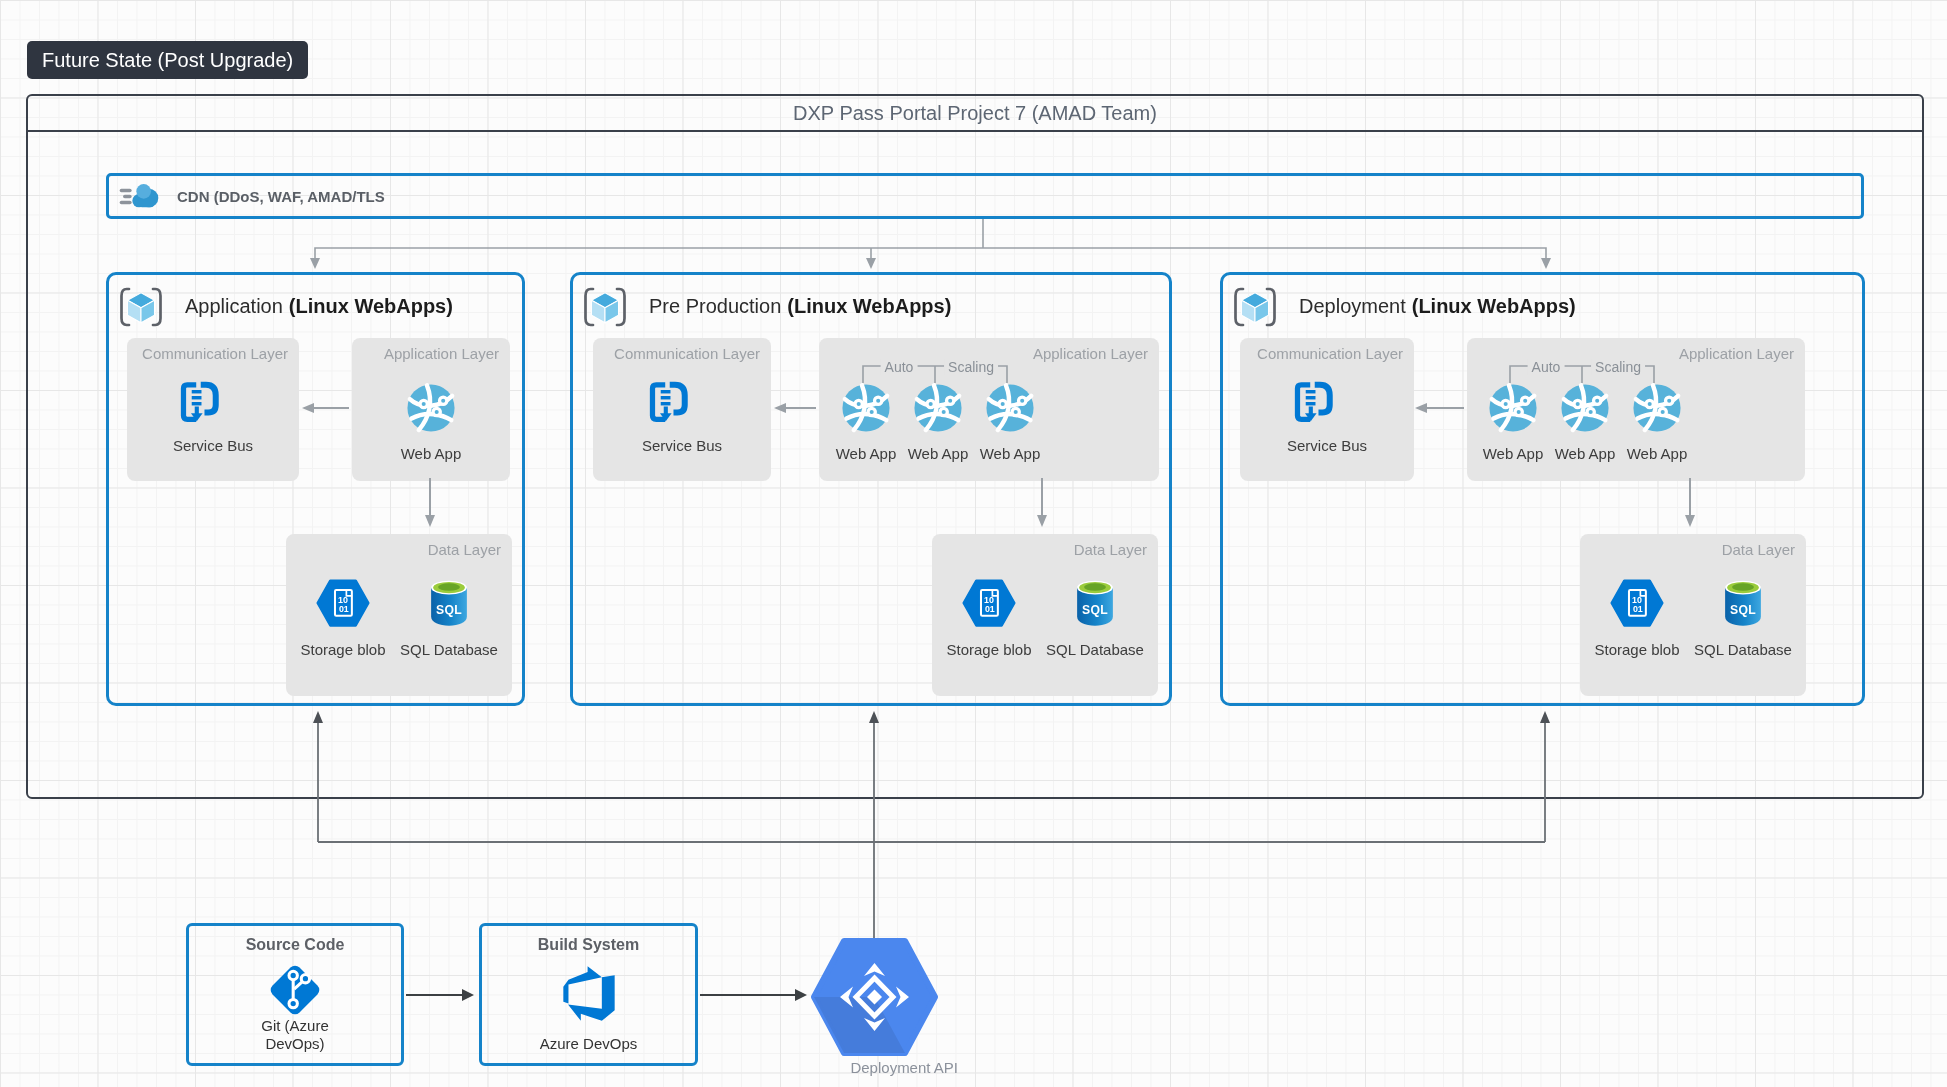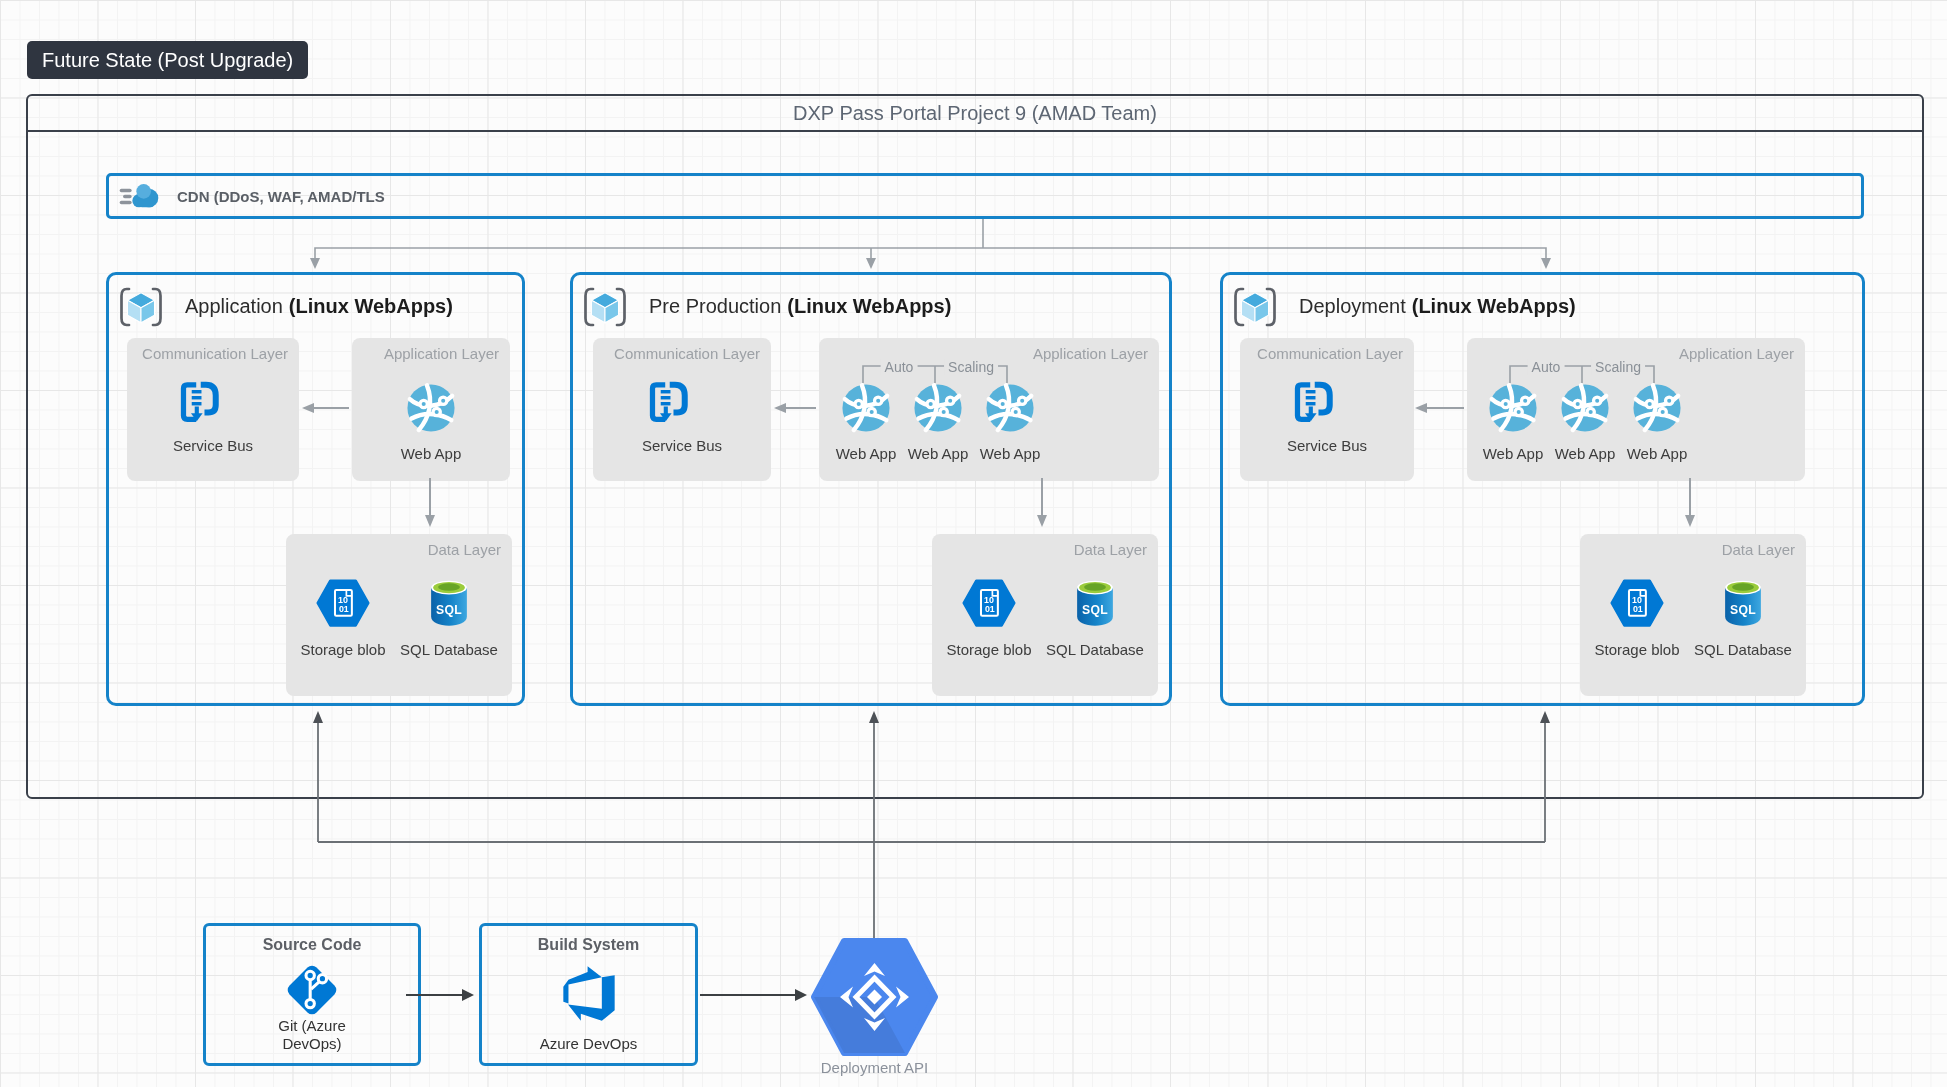--- a/index.html
+++ b/index.html
@@ -54,24 +54,24 @@
   .webapp-stack { position:absolute; top:44px; width:72px; text-align:center; }
   .data-stack { position:absolute; top:42px; width:110px; text-align:center; }
   .caption { margin-top:7px; font-size:15px; color:#3d3d3d; white-space:nowrap; }
   .node-box {
     position:absolute; top:923px; height:143px;
     border:3px solid #1583c9; border-radius:6px; background:transparent;
     text-align:center;
   }
   .node-title { margin-top:10px; font-size:16px; font-weight:bold; color:#5d6066; }
   .node-caption { position:absolute; bottom:9px; width:100%; font-size:15px; color:#333; line-height:1.25; }
-  .src-box { left:186px; width:218px;margin-left:17px; }
+  .src-box { left:186px; width:218px; }
   .build-box { left:479px; width:219px; }
   .hexagon-wrap { position:absolute; left:811px; top:938px; width:127px; height:118px; }
-  .hex-caption { position:absolute; left:791px; top:1059px; width:167px; text-align:center; font-size:15px; color:#8b919b; }
+  .hex-caption { position:absolute; left:791px; top:1059px; width:167px; text-align:right; font-size:15px; color:#8b919b; }
   .asl {
     position:absolute; transform:translate(-50%,-50%); background:#e5e5e5;
     padding:0 4px; font-size:14px; color:#8a9097; z-index:6;
   }
   .connectors { position:absolute; left:0; top:0; width:1947px; height:1087px; z-index:5; pointer-events:none; }
   .icon { display:inline-block; }
   svg text { font-family:"Liberation Sans","DejaVu Sans",sans-serif; }
 </style>
 </head>
 <body>
@@ -164,21 +164,21 @@
         <polygon points="63.5,93 74,80 63.5,84.5 53,80" fill="#ffffff"></polygon>
         <polygon points="29,59 42,48.5 37.5,59 42,69.5" fill="#ffffff"></polygon>
         <polygon points="98,59 85,48.5 89.5,59 85,69.5" fill="#ffffff"></polygon>
       </symbol>
     </defs>
   </svg>
 
   <div class="badge">Future State (Post Upgrade)</div>
 
   <div class="container-box">
-    <div class="container-title-row">DXP Pass Portal Project 9 (AMAD Team)</div>
+    <div class="container-title-row">DXP Pass Portal Project 7 (AMAD Team)</div>
   </div>
 
   <div class="cdn-box">
     <svg class="icon" width="48" height="32">
         <use href="#icon-cdn"></use>
       </svg>
     <span class="cdn-label">CDN (DDoS, WAF, AMAD/TLS</span>
   </div>
 
   <div class="env-box env-integration">

